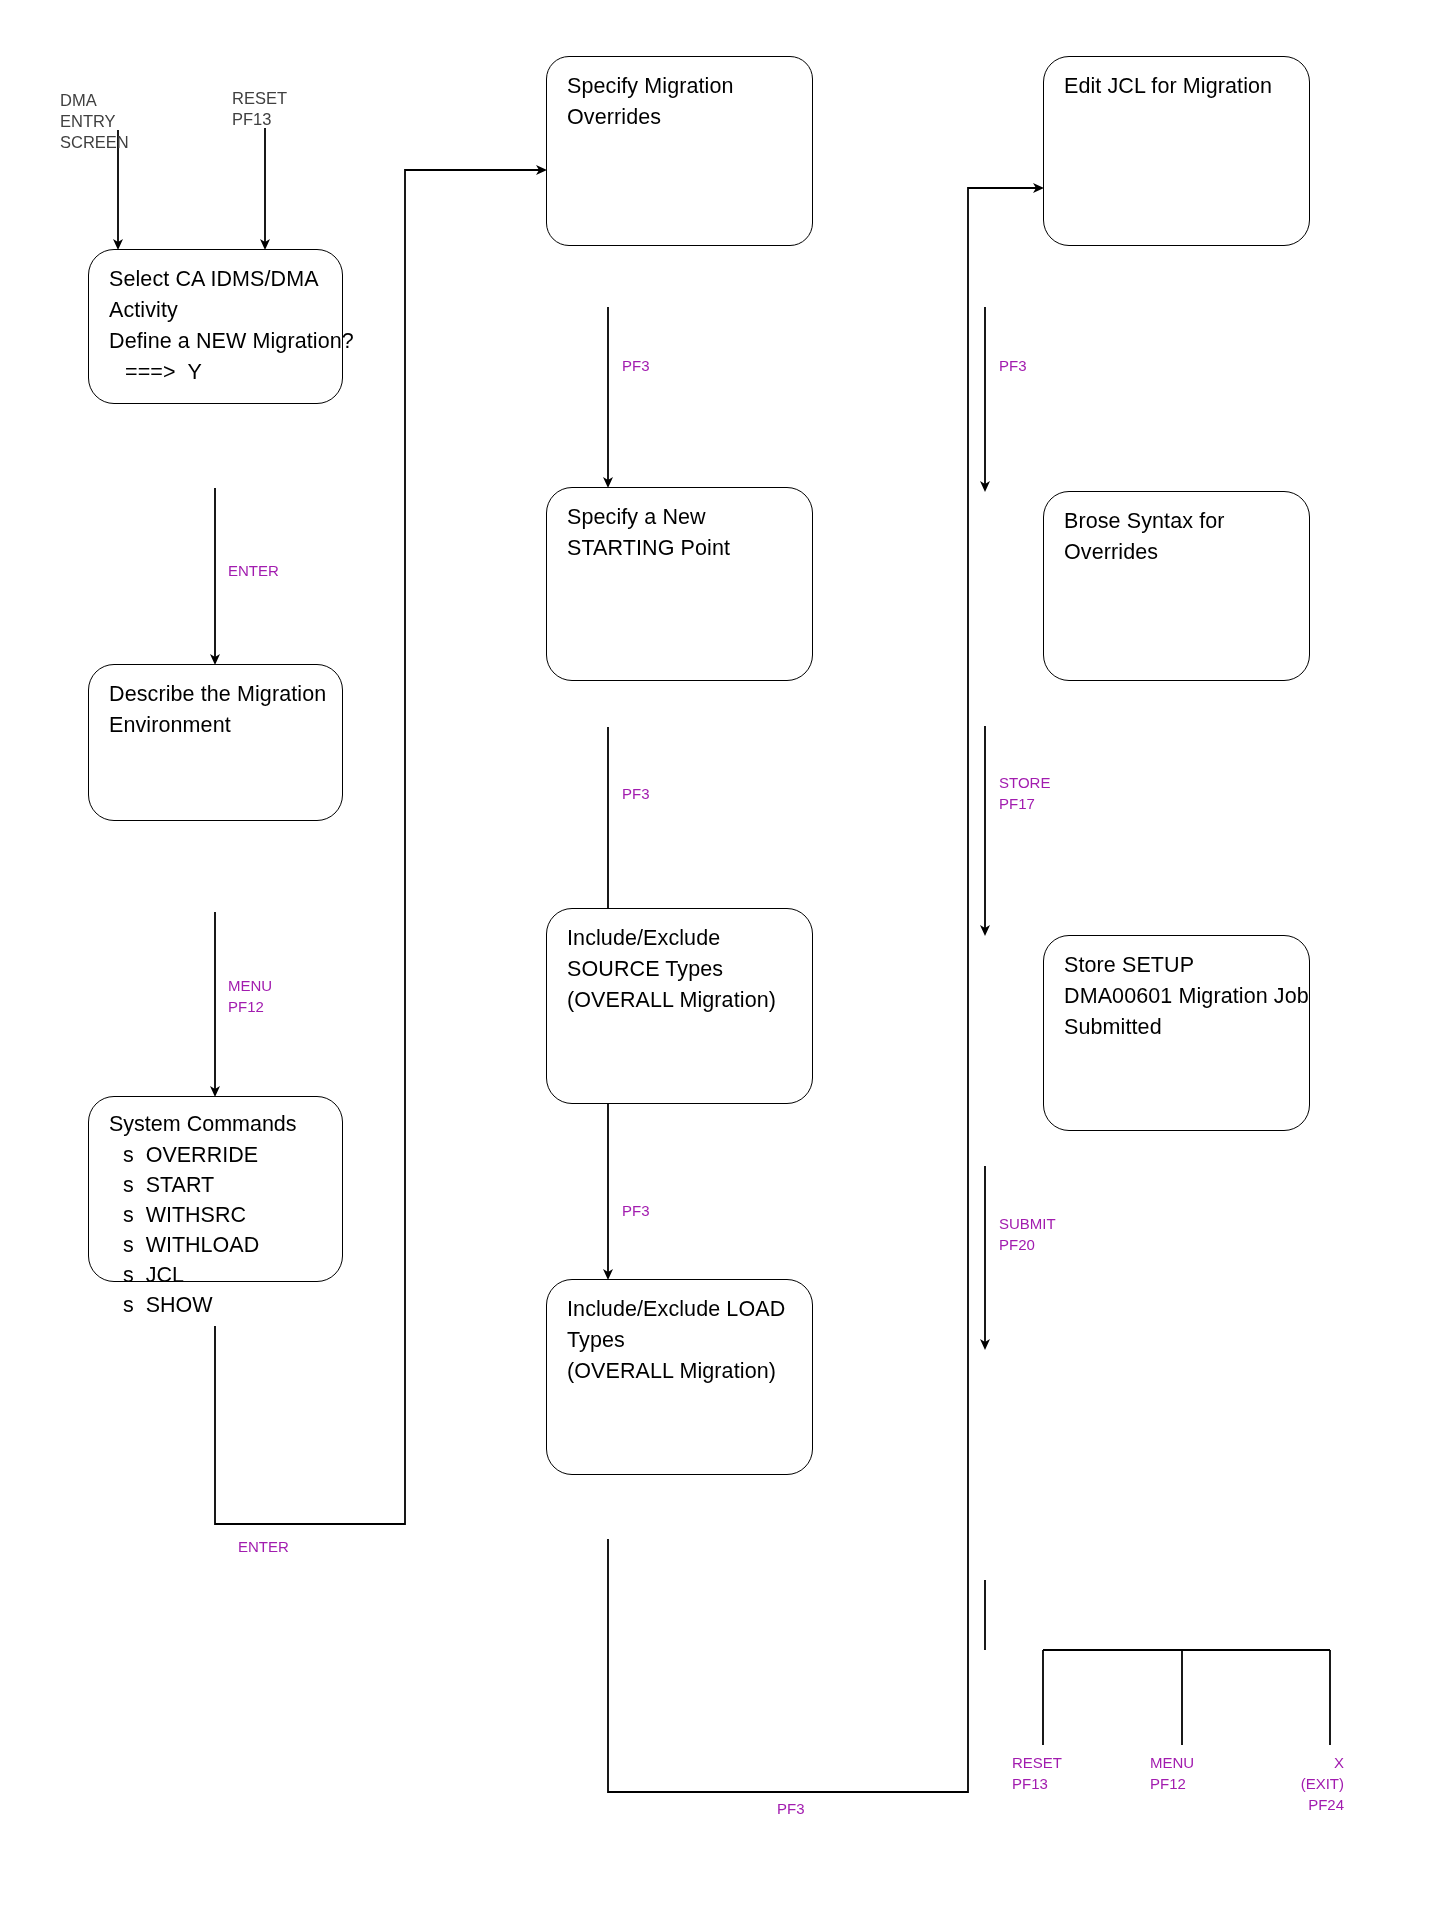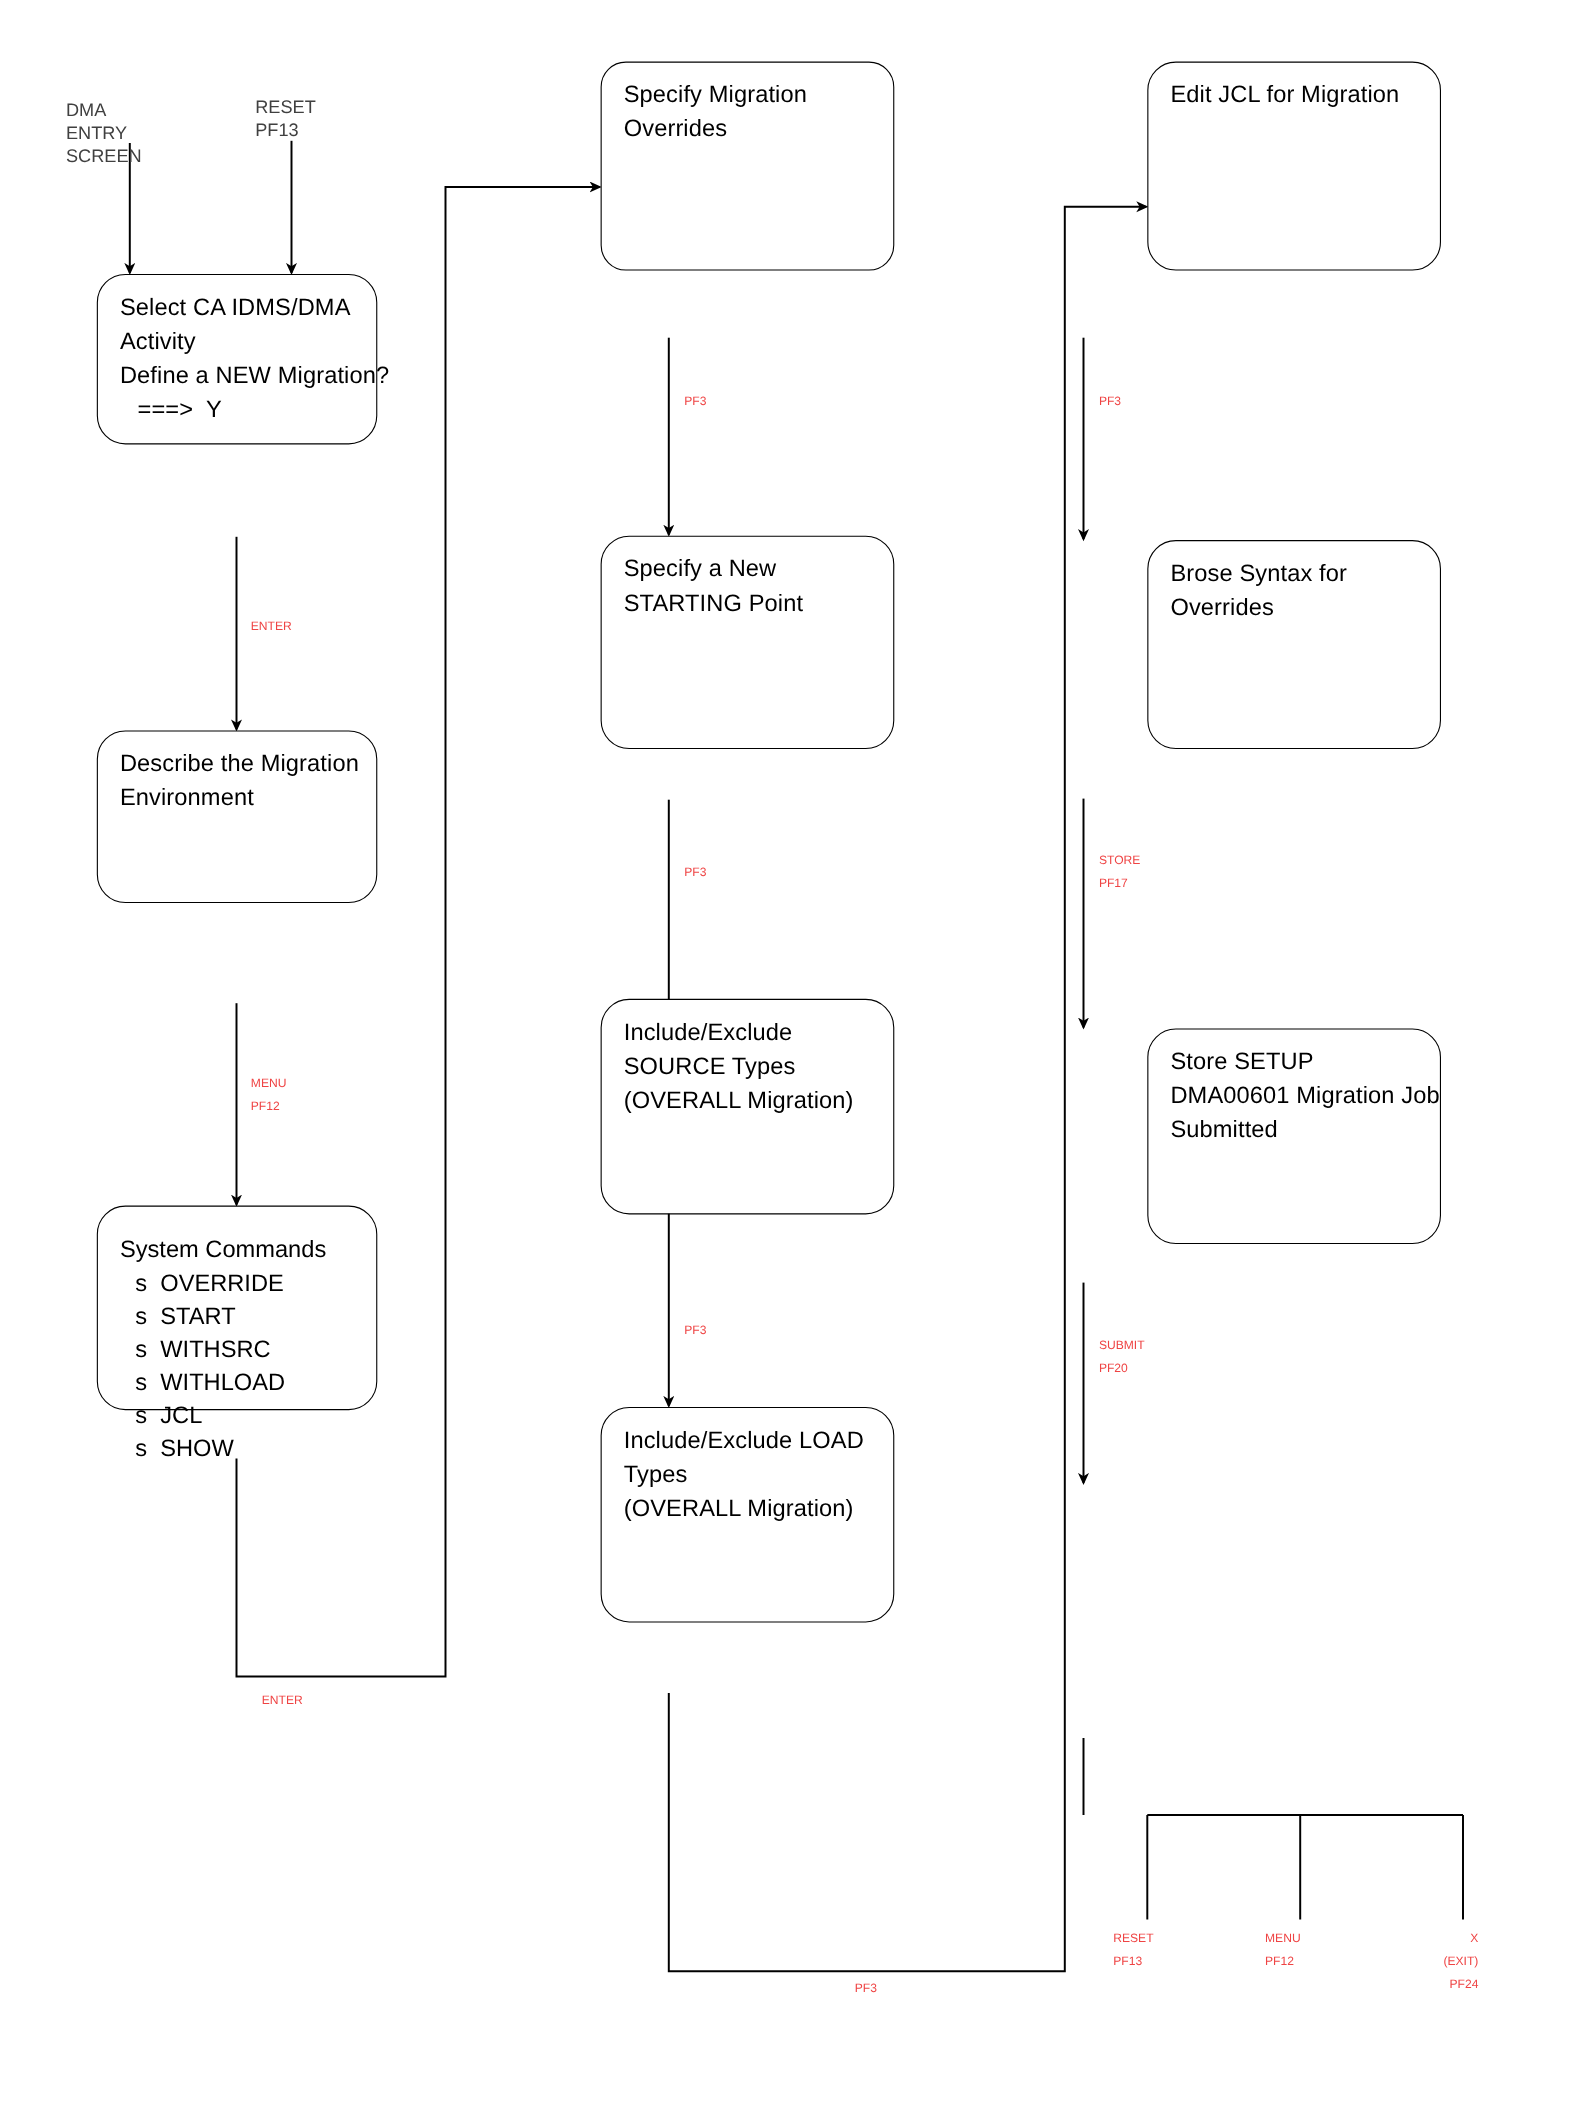--- a/index.html
+++ b/index.html
@@ -48,24 +48,24 @@
     white-space: pre;
   }
   .cmdrow {
     font-size: 21.5px;
     line-height: 30px;
     white-space: pre;
     padding-left: 14px;
   }
   .edge-label {
     position: absolute;
-    font-size: 11px;
+    font-size: 15px;
     line-height: 21px;
     white-space: pre;
-    color: #ef4444;
+    color: #a21caf;
   }
   .note {
     position: absolute;
     font-size: 16.5px;
     line-height: 21px;
     white-space: pre;
     color: #404040;
   }
   .edge-label.right { text-align: right; }
 </style>
@@ -131,21 +131,21 @@
   <div class="edge-label" style="left:228px; top:560px;">ENTER</div>
 
   <div class="node" style="left:88px; top:664px; width:255px; height:157px;">
     <div class="line">Describe the Migration</div>
     <div class="line">Environment</div>
   </div>
 
   <div class="edge-label" style="left:228px; top:975px;">MENU
 PF12</div>
 
-  <div class="node" style="left:88px; top:1096px; width:255px; height:186px; padding-top:24px;">
+  <div class="node" style="left:88px; top:1096px; width:255px; height:186px; padding-top:12px;">
     <div class="hdr">System Commands</div>
     <div class="cmdrow">s  OVERRIDE</div>
     <div class="cmdrow">s  START</div>
     <div class="cmdrow">s  WITHSRC</div>
     <div class="cmdrow">s  WITHLOAD</div>
     <div class="cmdrow">s  JCL</div>
     <div class="cmdrow">s  SHOW</div>
   </div>
 
   <div class="edge-label" style="left:238px; top:1536px;">ENTER</div>

